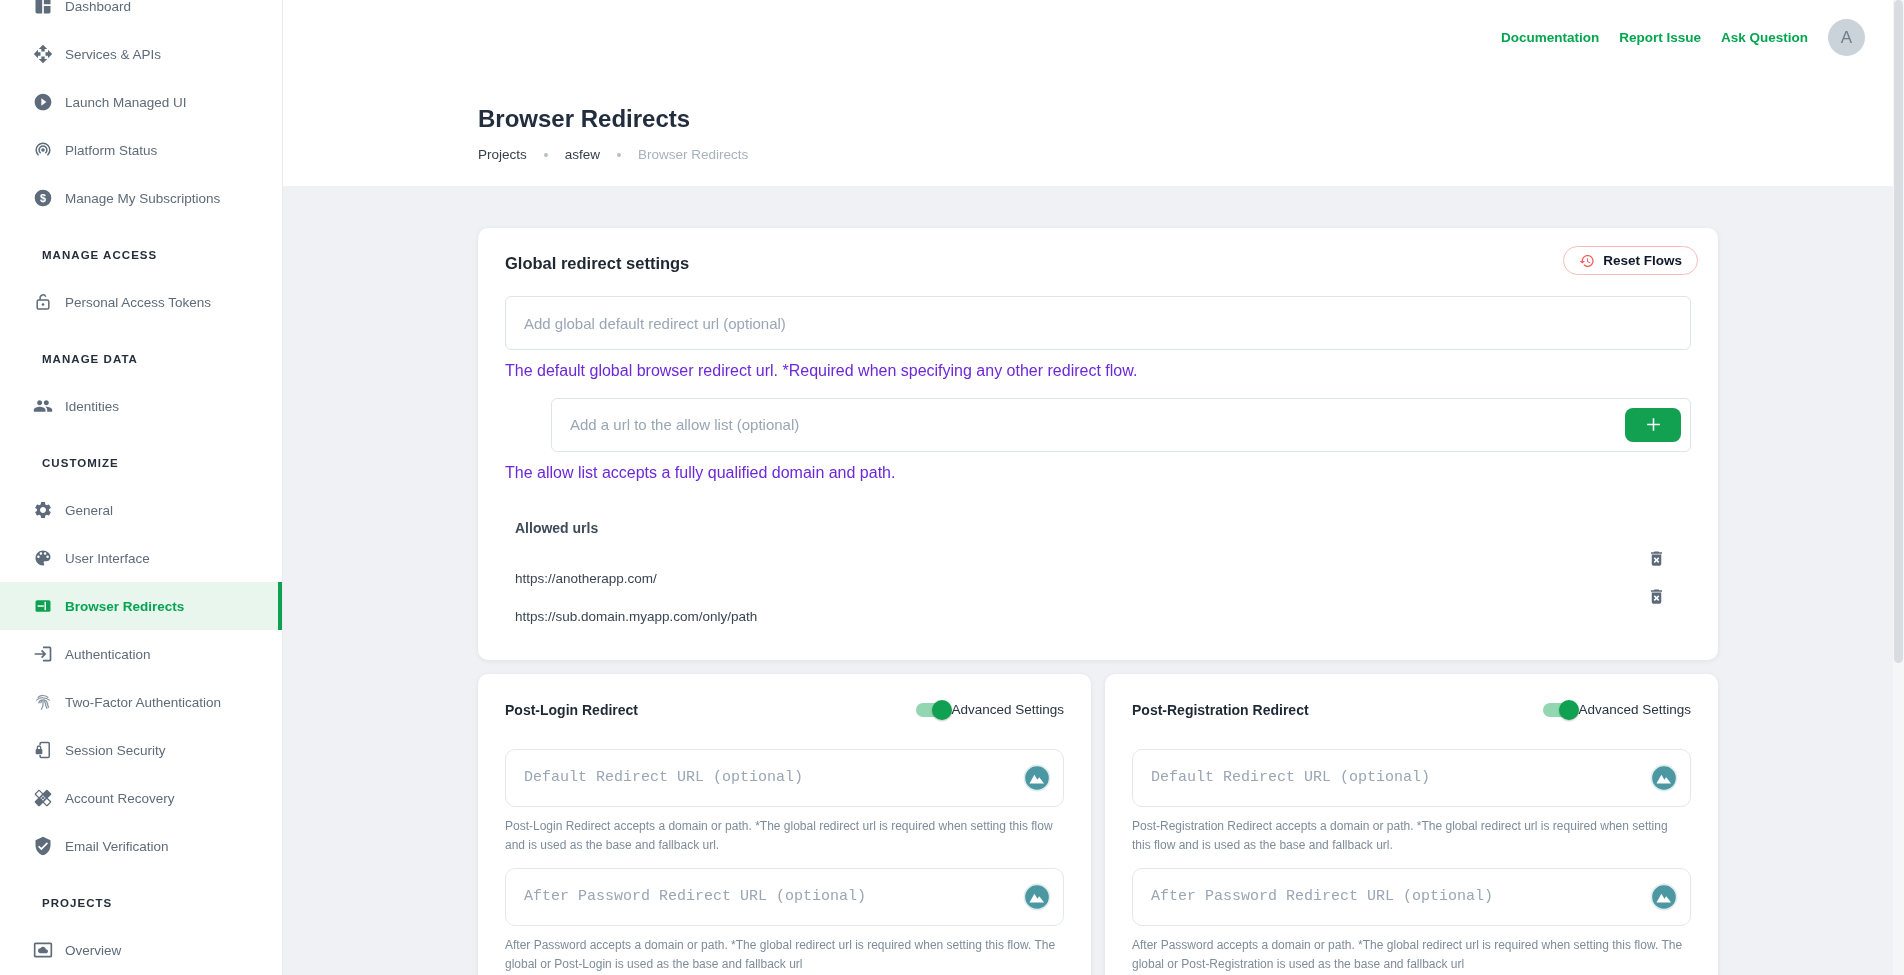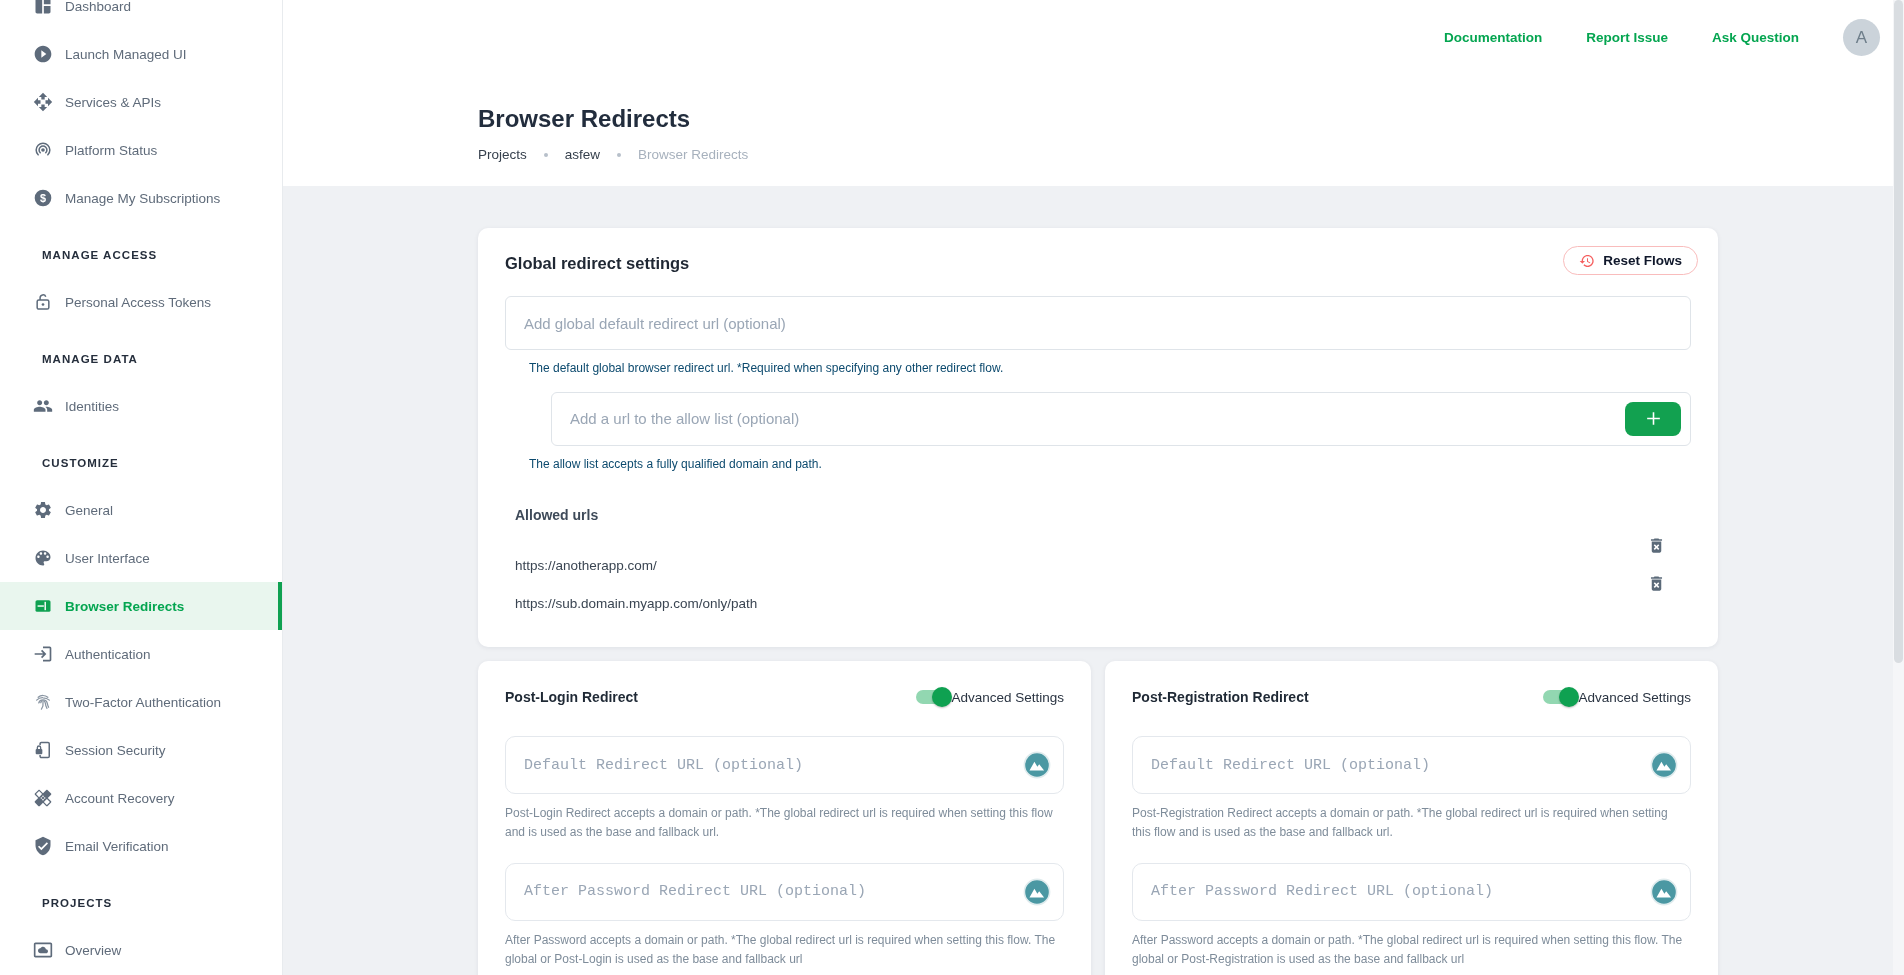--- a/index.html
+++ b/index.html
@@ -28,21 +28,21 @@
   }
   .nav-header {
     margin-top:10px; height:46px; display:flex; align-items:center;
     padding-left:42px; font-size:11.5px; font-weight:700;
     letter-spacing:.09em; color:#252E3C;
   }
   
   .main { flex:1; position:relative; height:100%; overflow:hidden; background:#fff; }
   .topbar {
     position:absolute; top:0; right:11px; height:75px;
-    display:flex; align-items:center; gap:44px; padding-right:13px; z-index:3;
+    display:flex; align-items:center; gap:20px; padding-right:28px; z-index:3;
   }
   .top-link { color:#04A550; font-weight:700; font-size:13.5px; text-decoration:none; cursor:pointer; }
   .avatar {
     width:37px; height:37px; border-radius:50%; background:#CBD3DA; color:#6E7E8A;
     display:flex; align-items:center; justify-content:center; font-size:17px; cursor:pointer;
   }
   .page-head { position:absolute; top:104px; left:195px; z-index:2; }
   .page-title { margin:0; font-size:24px; line-height:30px; font-weight:700; color:#222D3D; }
   .breadcrumb { margin-top:13px; display:flex; align-items:center; gap:17px; font-size:13.5px; color:#36404D; }
   .crumb { cursor:pointer; }
@@ -67,21 +67,21 @@
   }
   .reset-btn svg { width:16px; height:16px; }
   .text-input {
     width:100%; height:54px; border:1px solid #DFE4E9; border-radius:6px;
     font-size:15px; padding:0 18px; color:#3B4653; outline:none; background:#fff;
     font-family:inherit;
   }
   .text-input::placeholder { color:#9AA6B5; }
   .mt22 { margin-top:22px; }
   .mt14 { margin-top:14px;padding-left:46px; }
-  .help { margin-top:9px; font-size:12px; color:#0c4a6e; line-height:1.55;margin-left:24px; }
+  .help { margin-top:9px; font-size:16px; color:#6d28d9; line-height:1.55; }
   .allow-wrap { position:relative; }
   .plus-btn {
     position:absolute; right:10px; top:10px; width:56px; height:34px;
     border:none; border-radius:8px; background:#12A150; cursor:pointer;
     display:flex; align-items:center; justify-content:center;
   }
   .plus-btn svg { width:19px; height:19px; }
   .allowed-title { margin:34px 0 0 10px; font-size:14px; font-weight:700; color:#3E4A59; }
   .url-row {
     display:flex; align-items:center; height:31px; margin-top:7px;
@@ -96,21 +96,21 @@
   .flow-head { display:flex; align-items:center; justify-content:space-between; }
   .flow-title { font-size:14px; font-weight:700; color:#1F2935; line-height:24px; }
   .toggle-group { display:flex; align-items:center; gap:1px; font-size:13.5px; color:#2A3442; }
   .toggle { position:relative; width:34px; height:14px; cursor:pointer; }
   .toggle .track { width:34px; height:14px; border-radius:7px; background:#92D7B1; }
   .toggle .knob {
     position:absolute; top:-3px; right:-2px; width:20px; height:20px; border-radius:50%;
     background:#0FA151; box-shadow:0 1px 2px rgba(0,0,0,.25);
   }
   .flow-input-wrap { position:relative; margin-top:27px;font-family:Liberation Mono, monospace; }
-  .flow-input-wrap.second { margin-top:20px; }
+  .flow-input-wrap.second { margin-top:13px; }
   .flow-input {
     width:100%; height:58px; border:1px solid #E4E8ED; border-radius:10px;
     font-size:15px; padding:0 52px 0 18px; color:#3B4653; outline:none; background:#fff;
     font-family:inherit;
   }
   .flow-input::placeholder { color:#9AA6B5; }
   .field-icon { position:absolute; right:13px; top:15px; width:28px; height:28px; cursor:pointer; }
   .flow-help { margin-top:10px; font-size:12px; color:#7E8C9A; line-height:1.6; padding-right:6px; }
   
   .scrollbar { position:absolute; top:0; right:0; bottom:0; width:11px; background:#F5F6F8; z-index:5; }
@@ -126,32 +126,32 @@
       <span class="icn">
           <svg viewBox="0 0 24 24" fill="#5E6B7B">
             <path d="M11 21H5c-1.1 0-2-.9-2-2V5c0-1.1.9-2 2-2h6v18zm2 0h6c1.1 0 2-.9 2-2v-7h-8v9zm8-11V5c0-1.1-.9-2-2-2h-6v7h8z"></path>
           </svg>
         </span>
       <span>Dashboard</span>
     </div>
     <div class="nav-item">
       <span class="icn">
           <svg viewBox="0 0 24 24" fill="#5E6B7B">
+            <path d="M10 9h4V6h3l-5-5-5 5h3v3zm-1 1H6V7l-5 5 5 5v-3h3v-4zm14 2l-5-5v3h-3v4h3v3l5-5zm-9 3h-4v3H7l5 5 5-5h-3v-3z"></path>
+          </svg>
+        </span>
+      <span>Services &amp; APIs</span>
+    </div>
+    <div class="nav-item">
+      <span class="icn">
+          <svg viewBox="0 0 24 24" fill="#5E6B7B">
             <path d="M12 2C6.48 2 2 6.48 2 12s4.48 10 10 10 10-4.48 10-10S17.52 2 12 2zm-2 14.5v-9l6 4.5-6 4.5z"></path>
           </svg>
         </span>
       <span>Launch Managed UI</span>
-    </div>
-    <div class="nav-item">
-      <span class="icn">
-          <svg viewBox="0 0 24 24" fill="#5E6B7B">
-            <path d="M10 9h4V6h3l-5-5-5 5h3v3zm-1 1H6V7l-5 5 5 5v-3h3v-4zm14 2l-5-5v3h-3v4h3v3l5-5zm-9 3h-4v3H7l5 5 5-5h-3v-3z"></path>
-          </svg>
-        </span>
-      <span>Services &amp; APIs</span>
     </div>
     <div class="nav-item">
       <span class="icn">
           <svg viewBox="0 0 24 24" fill="none" stroke="#5E6B7B" stroke-width="1.8" stroke-linecap="round">
             <circle cx="12" cy="12" r="2.2" fill="#5E6B7B" stroke="none"></circle>
             <path d="M8.7 15.3a4.7 4.7 0 1 1 6.6 0"></path>
             <path d="M6.2 17.8a8.2 8.2 0 1 1 11.6 0"></path>
           </svg>
         </span>
       <span>Platform Status</span>

